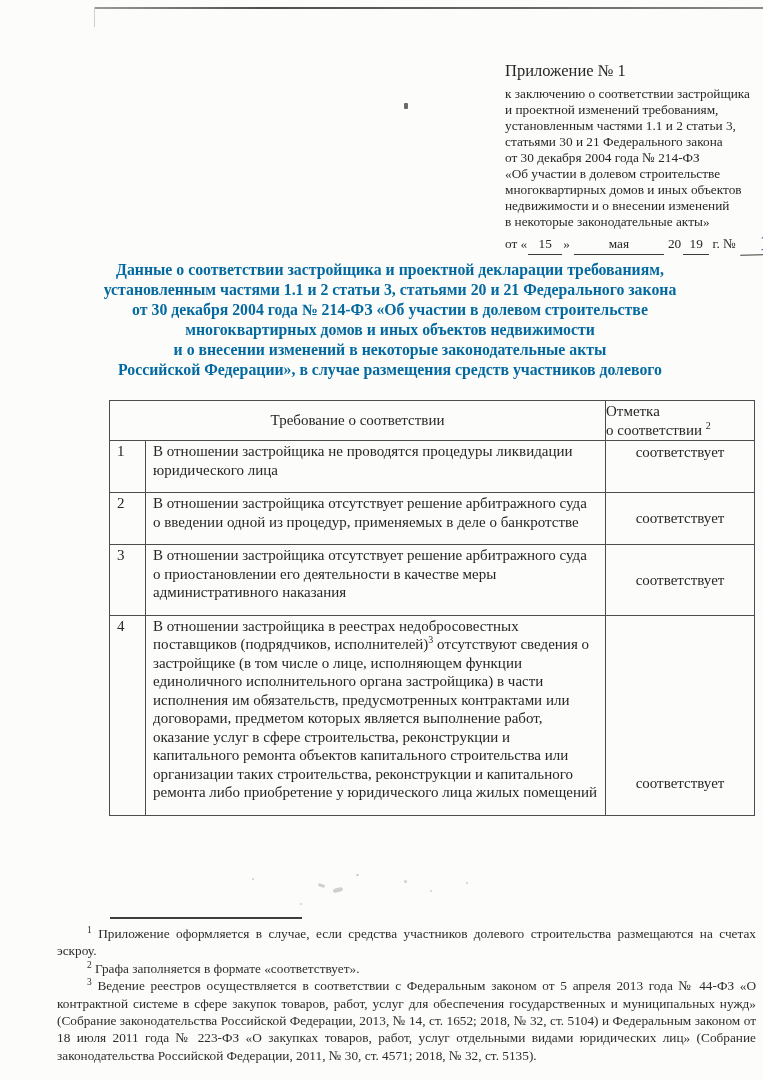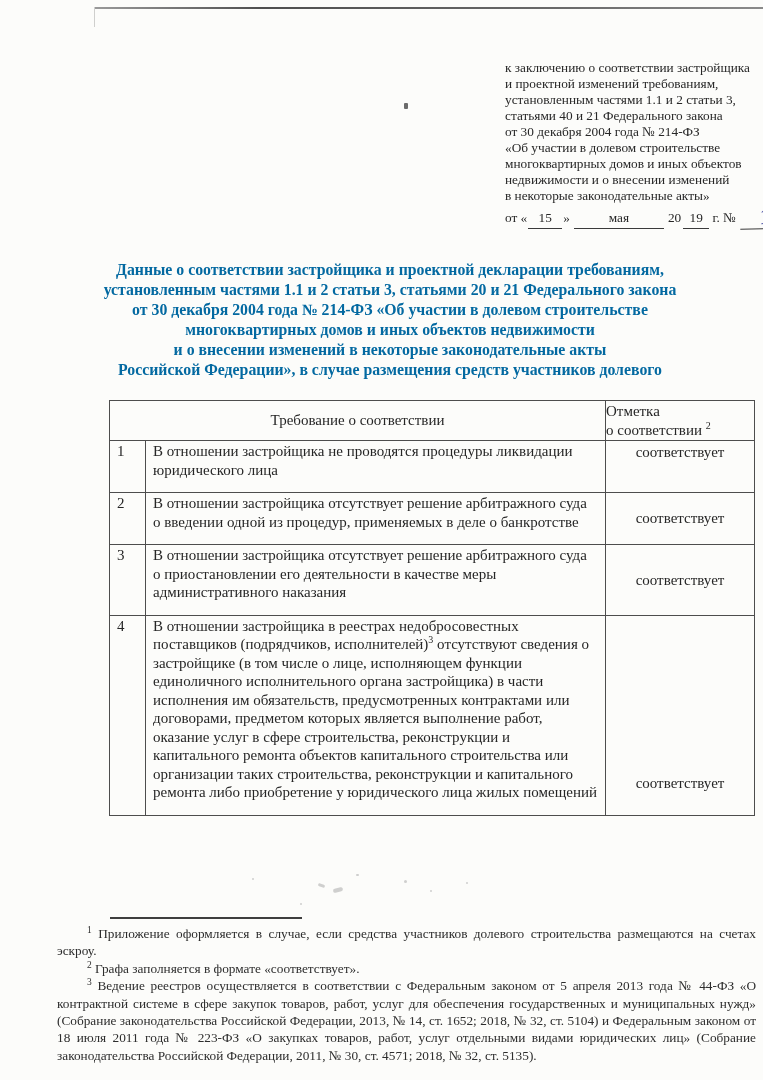--- a/index.html
+++ b/index.html
@@ -66,24 +66,25 @@
 <div class="smudge" style="left:252px;top:878px;width:2px;height:2px;"></div>
 <div class="smudge" style="left:318px;top:884px;width:7px;height:3px;transform:rotate(20deg);"></div>
 <div class="smudge" style="left:333px;top:888px;width:10px;height:4px;transform:rotate(-15deg);"></div>
 <div class="smudge" style="left:356px;top:874px;width:3px;height:2px;"></div>
 <div class="smudge" style="left:404px;top:880px;width:3px;height:3px;"></div>
 <div class="smudge" style="left:300px;top:903px;width:2px;height:2px;"></div>
 <div class="smudge" style="left:430px;top:890px;width:2px;height:2px;"></div>
 <div class="smudge" style="left:466px;top:882px;width:2px;height:2px;"></div>
 
 <div class="appendix">
+  <div class="appendix-title">Приложение № 1</div>
   <div>к заключению о соответствии застройщика</div>
   <div>и проектной изменений требованиям,</div>
   <div>установленным частями 1.1 и 2 статьи 3,</div>
-  <div>статьями 40 и 21 Федерального закона</div>
+  <div>статьями 30 и 21 Федерального закона</div>
   <div>от 30 декабря 2004 года № 214-ФЗ</div>
   <div>«Об участии в долевом строительстве</div>
   <div>многоквартирных домов и иных объектов</div>
   <div>недвижимости и о внесении изменений</div>
   <div>в некоторые законодательные акты»</div>
   <div class="date-line">
     <span>от «</span><span class="u u-day">15</span><span>»</span><span class="u u-month">мая</span><span>20</span><span class="u u-year">19</span>&nbsp;<span>г. №</span><span class="u u-num"><span class="hand">19</span></span>
   </div>
 </div>
 

